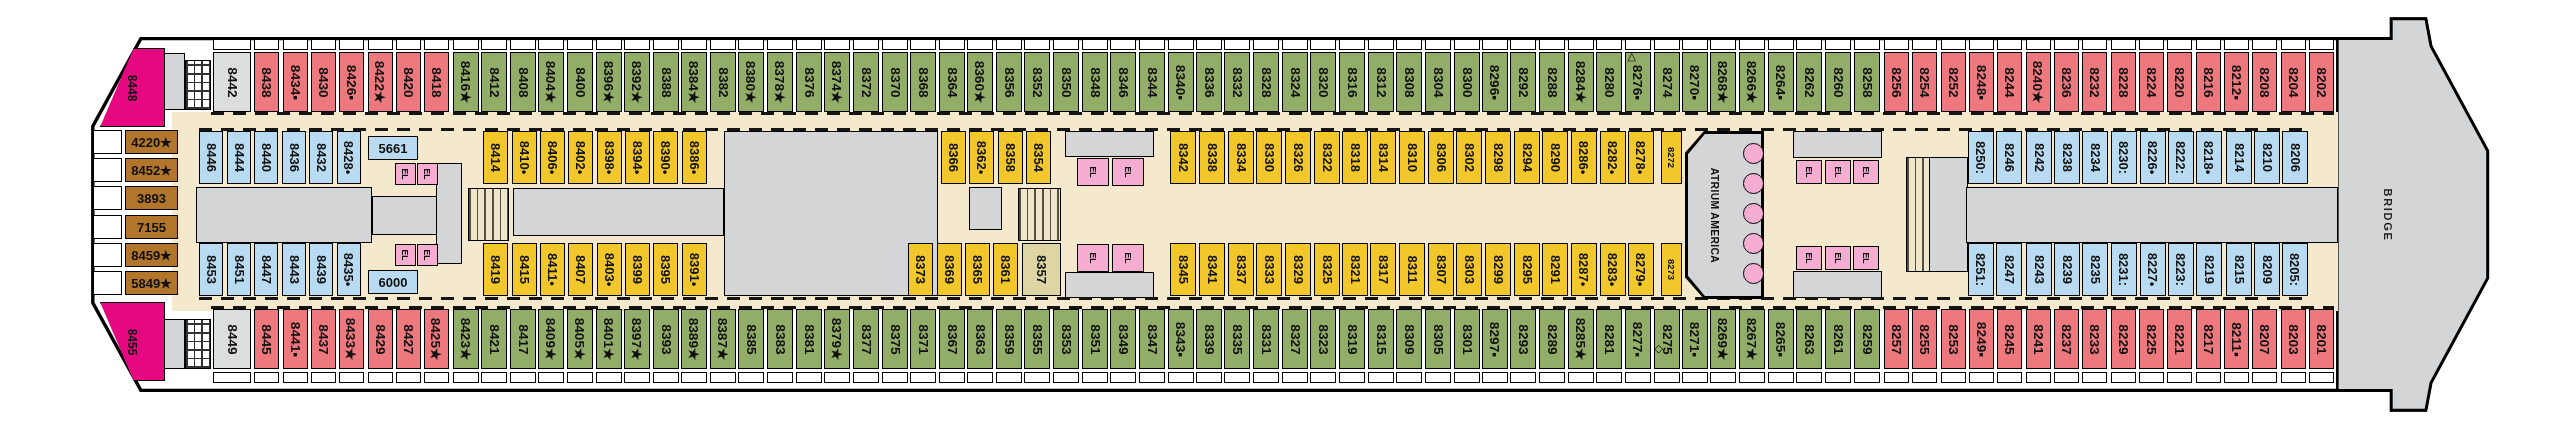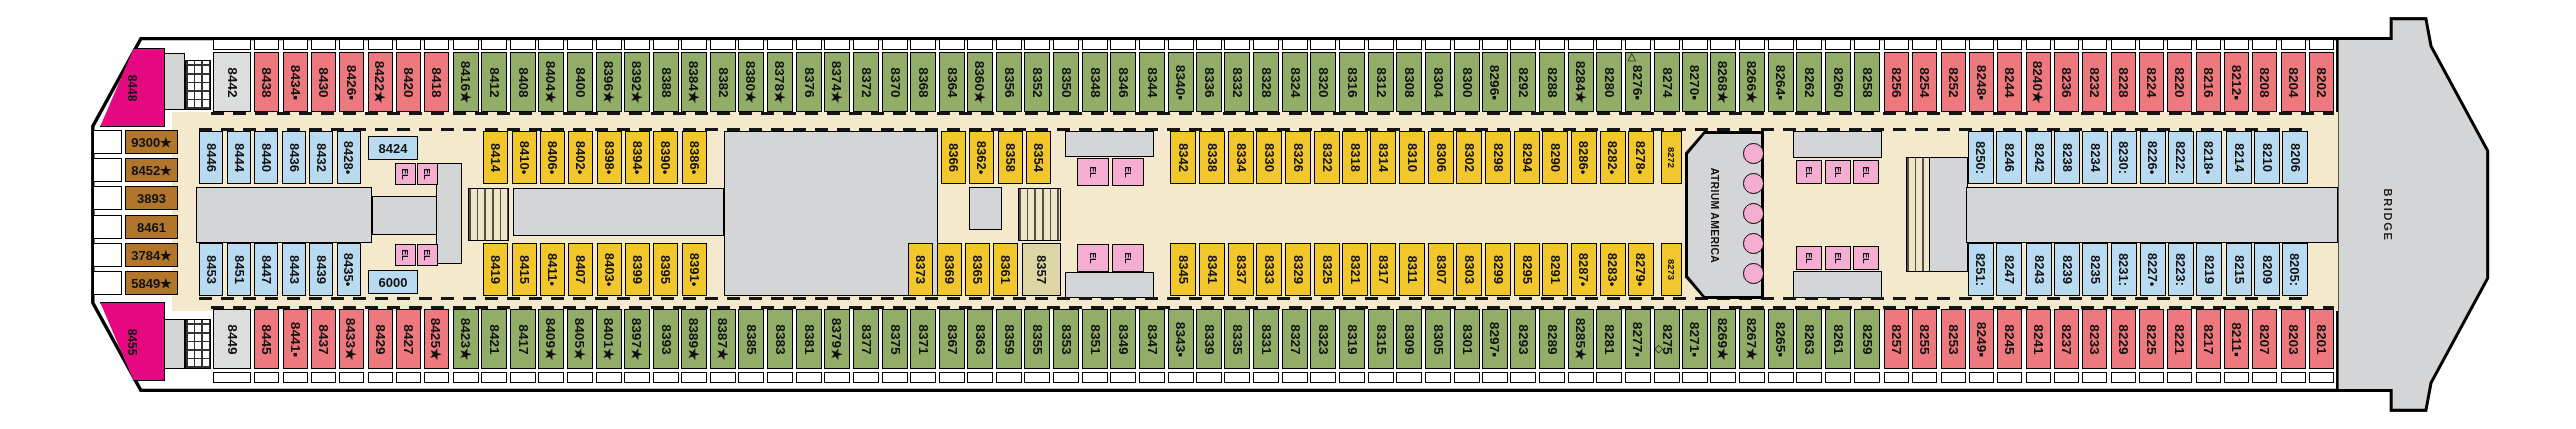--- a/index.html
+++ b/index.html
@@ -937,21 +937,21 @@
     <div class="balc" style="left: 2252px; top: 372px; width: 25px; height: 11px;"></div>
     <div class="cabin" style="left: 2281px; top: 309px; width: 25px; height: 60px; background: rgb(237, 120, 126);">
       <span class="vlab" style="font-size: 13.7px;">8203</span>
     </div>
     <div class="balc" style="left: 2281px; top: 372px; width: 25px; height: 11px;"></div>
     <div class="cabin" style="left: 2309px; top: 309px; width: 25px; height: 60px; background: rgb(237, 120, 126);">
       <span class="vlab" style="font-size: 13.7px;">8201</span>
     </div>
     <div class="balc" style="left: 2309px; top: 372px; width: 25px; height: 11px;"></div>
     <div class="cabin" style="left: 368px; top: 136px; width: 50px; height: 24px; background: rgb(185, 219, 241);">
-      <span class="hlab" style="font-size: 13px;">8424</span>
+      <span class="hlab" style="font-size: 13px;">5661</span>
     </div>
     <div class="cabin" style="left: 368px; top: 270px; width: 50px; height: 24px; background: rgb(185, 219, 241);">
       <span class="hlab" style="font-size: 13px;">6000</span>
     </div>
     <div class="cabin" style="left: 1022px; top: 243px; width: 39px; height: 53px; background: rgb(221, 213, 164);">
       <span class="vlab" style="font-size: 13px;">8357</span>
     </div>
     <div class="cabin" style="left: 1661px; top: 131px; width: 20.6px; height: 53px; background: rgb(242, 199, 43);">
       <span class="vlab" style="font-size: 9.4px;">8272</span>
     </div>
@@ -959,37 +959,37 @@
       <span class="vlab" style="font-size: 9.4px;">8273</span>
     </div>
     <div class="cabin clip-aft-top" style="left: 100px; top: 48px; width: 65px; height: 79px; background: rgb(230, 8, 129);">
       <span class="vlab" style="font-size: 12px;">8448</span>
     </div>
     <div class="cabin clip-aft-bottom" style="left: 100px; top: 302px; width: 65px; height: 79px; background: rgb(230, 8, 129);">
       <span class="vlab" style="font-size: 12px;">8455</span>
     </div>
     <div class="wbox" style="left: 93px; top: 130px; width: 29px; height: 24px;"></div>
     <div class="cabin" style="left: 125px; top: 130px; width: 53px; height: 24px; background: rgb(177, 118, 44);">
-      <span class="hlab" style="font-size: 13px;">9300★</span>
+      <span class="hlab" style="font-size: 13px;">4220★</span>
     </div>
     <div class="wbox" style="left: 93px; top: 158px; width: 29px; height: 24px;"></div>
     <div class="cabin" style="left: 125px; top: 158px; width: 53px; height: 24px; background: rgb(177, 118, 44);">
       <span class="hlab" style="font-size: 13px;">8452★</span>
     </div>
     <div class="wbox" style="left: 93px; top: 186px; width: 29px; height: 24px;"></div>
     <div class="cabin" style="left: 125px; top: 186px; width: 53px; height: 24px; background: rgb(177, 118, 44);">
       <span class="hlab" style="font-size: 13px;">3893</span>
     </div>
     <div class="wbox" style="left: 93px; top: 215px; width: 29px; height: 24px;"></div>
     <div class="cabin" style="left: 125px; top: 215px; width: 53px; height: 24px; background: rgb(177, 118, 44);">
-      <span class="hlab" style="font-size: 13px;">8461</span>
+      <span class="hlab" style="font-size: 13px;">7155</span>
     </div>
     <div class="wbox" style="left: 93px; top: 243px; width: 29px; height: 24px;"></div>
     <div class="cabin" style="left: 125px; top: 243px; width: 53px; height: 24px; background: rgb(177, 118, 44);">
-      <span class="hlab" style="font-size: 13px;">3784★</span>
+      <span class="hlab" style="font-size: 13px;">8459★</span>
     </div>
     <div class="wbox" style="left: 93px; top: 271px; width: 29px; height: 24px;"></div>
     <div class="cabin" style="left: 125px; top: 271px; width: 53px; height: 24px; background: rgb(177, 118, 44);">
       <span class="hlab" style="font-size: 13px;">5849★</span>
     </div>
     <div class="elbox" style="left: 395px; top: 163px; width: 20.6px; height: 22px; background: rgb(245, 174, 210);">
       <span class="vlab" style="font-size: 8.6px;">EL</span>
     </div>
     <div class="elbox" style="left: 417px; top: 163px; width: 20.6px; height: 22px; background: rgb(245, 174, 210);">
       <span class="vlab" style="font-size: 8.6px;">EL</span>

